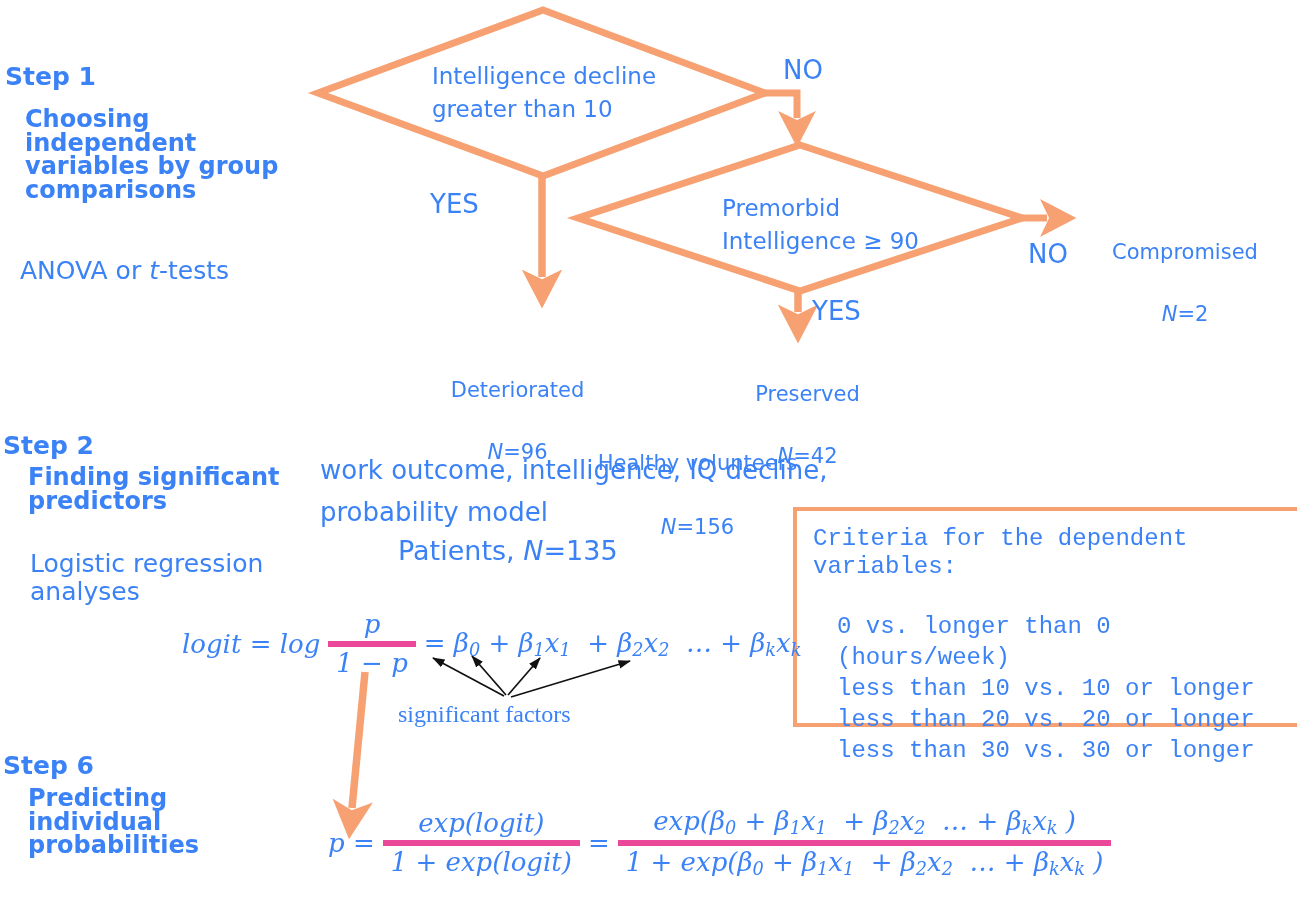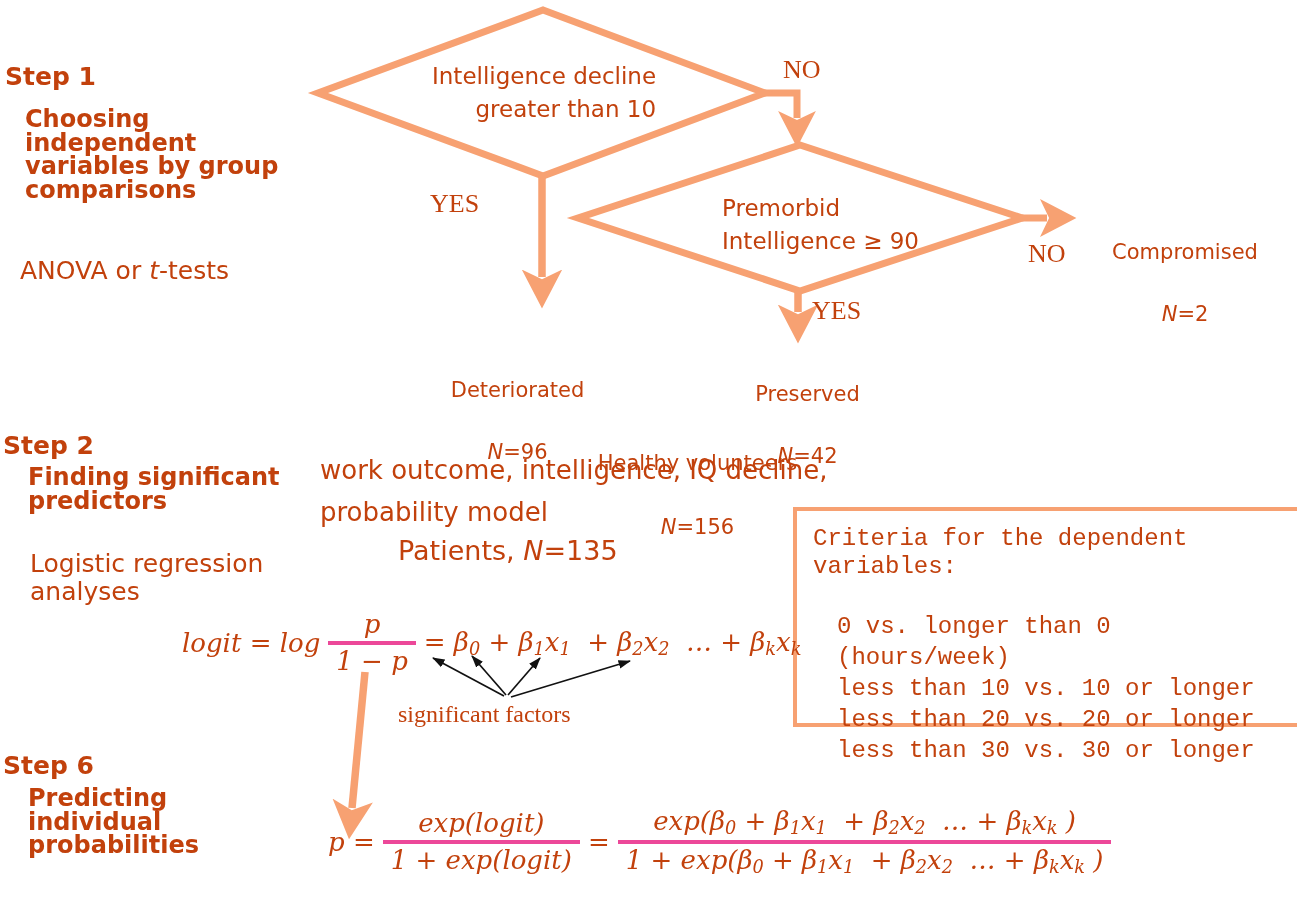--- a/index.html
+++ b/index.html
@@ -1,49 +1,49 @@
 <!DOCTYPE html>
 <html><head>
 <meta charset="utf-8">
 <style>
   html,body{margin:0;padding:0;background:#ffffff;}
   #canvas{
     position:relative;
     width:1297px;height:912px;
     background:#ffffff;
     font-family:"DejaVu Sans", sans-serif;
-    color:#c2410c;
+    color:#3b82f6;
     overflow:hidden;
   }
   #connectors{position:absolute;left:0;top:0;z-index:0;}
   .txt{position:absolute;z-index:2;white-space:pre-line;}
   .step-title{font-size:25px;font-weight:bold;line-height:26px;}
   .step-sub{font-size:24px;font-weight:bold;line-height:23.5px;}
   .step-method{font-size:25px;line-height:28px;}
   .diamond-label{font-size:23px;line-height:33px;}
-  .branch-label{font-size:26px;font-family:Liberation Serif, serif;}
+  .branch-label{font-size:26px;}
   .outcome{text-align:center;font-size:21px;line-height:31px;}
   .body-label{font-size:26px;}
   .criteria-box{
     position:absolute;z-index:2;
     border:4px solid #F7A172;
     background:#ffffff;
   }
   .criteria-title{font-size:24px;line-height:28px;}
   .criteria-items{margin-top:30px;padding-left:24px;font-size:24px;line-height:31px;white-space:pre-line;}
   .formula{
     position:absolute;z-index:2;
     display:flex;align-items:center;
     font-family:"DejaVu Serif", serif;
     font-style:italic;font-size:26px;
   }
   .formula .fpart{white-space:pre;}
   .frac{display:inline-flex;flex-direction:column;text-align:center;margin:0 8px;}
   .frac .num,.frac .den{padding:1px 8px;line-height:1.18;white-space:pre;}
-  .frac .den{border-top:4px solid #ec4899;}
+  .frac .den{border-top:6px solid #ec4899;}
   .tk-sub{font-size:0.68em;vertical-align:-0.22em;}
   .tk-it{font-style:italic;}
 </style>
 </head>
 <body>
 
 <div id="canvas">
 
   <svg id="connectors" width="1297" height="912" viewBox="0 0 1297 912">
     <defs>
@@ -86,21 +86,21 @@
   <div class="txt step-method" style="left:30px;top:550px;">Logistic regression
 analyses</div>
   <div class="txt step-sub" style="left:28px;top:466px;">Finding significant
 predictors</div>
 
   <div class="txt step-title" style="left:3px;top:753px;">Step 6</div>
   <div class="txt step-sub" style="left:28px;top:787px;">Predicting
 individual
 probabilities</div>
 
-  <div class="txt diamond-label" style="left:432px;top:60px;text-align:right;">Intelligence decline
+  <div class="txt diamond-label" style="left:432px;top:60px;">Intelligence decline
 greater than 10</div>
   <div class="txt diamond-label" style="left:722px;top:192px;">Premorbid
 Intelligence ≥ 90</div>
 
   <div class="txt branch-label" style="left:783px;top:55px;">NO</div>
   <div class="txt branch-label" style="left:430px;top:189px;">YES</div>
   <div class="txt branch-label" style="left:812px;top:296px;">YES</div>
   <div class="txt branch-label" style="left:1028px;top:239px;">NO</div>
 
   <div class="txt outcome" style="left:420px;top:344px;width:195px;">

